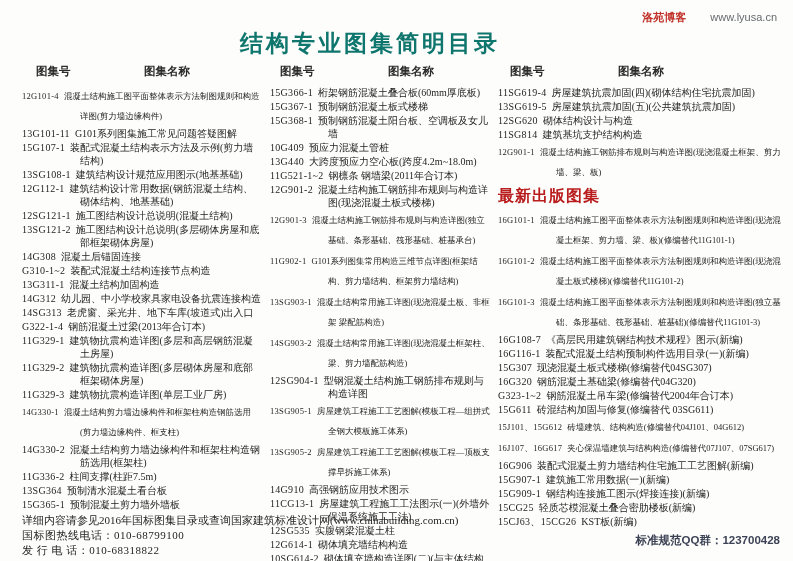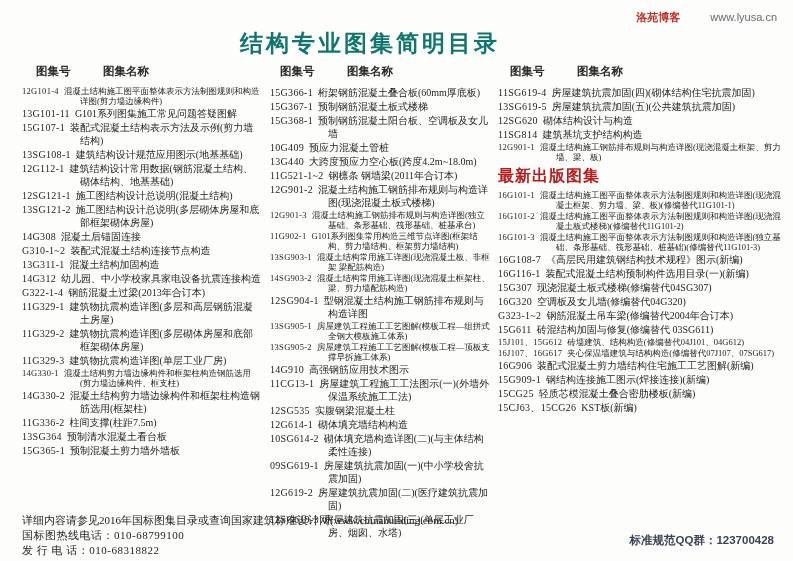--- a/index.html
+++ b/index.html
@@ -15,75 +15,75 @@
     width:793px; height:561px;
     background:#fdfdfb;
     box-sizing:border-box;
   }
   .watermark {
     position:absolute; top:10px; right:16px;
     font-size:11px;
     font-family:"Liberation Sans","DejaVu Sans",sans-serif;
     white-space:nowrap;
   }
-  .watermark .brand { color:#c03028; font-weight:bold; margin-right:6px; }
+  .watermark .brand { color:#c03028; font-weight:bold; }
   .watermark .url   { color:#666a6e;margin-left:21px; }
   .doc-title {
     position:absolute; top:28px; left:0; width:740px;
     text-align:center;
     font-size:23px; font-weight:bold;
     letter-spacing:3px;
     color:#0f766e;
   }
   .header-row {
     position:absolute; top:64px; left:22px;
     display:flex;
     font-size:11.5px; font-weight:bold;
     color:#2a2a2a;
   }
   .header-cell { display:flex; box-sizing:border-box; }
   .header-cell.c1 { width:248px; padding-left:14px; }
   .header-cell.c2 { width:228px; padding-left:10px; }
   .header-cell.c3 { width:290px; padding-left:12px; }
-  .header-cell .h-code { width:67px; }
+  .header-cell .h-code { width:108px; }
   .header-cell .h-name {}
   .columns {
     position:absolute; top:86px; left:22px;
     display:flex;
     width:766px;
   }
   .col { box-sizing:border-box; }
   .col.c1 { width:248px; padding-right:8px; }
   .col.c2 { width:228px; padding-right:6px; }
   .col.c3 { width:290px; }
   .entry {
     font-size:10px;
     line-height:13px;
     padding-left:58px;
     text-indent:-58px;
     color:#242424;
     margin-bottom:1px;
   }
-  .entry.compact { font-size:8.5px; line-height:10px; }
+  .entry.compact { font-size:8.5px; line-height:20px; }
   .entry .code { letter-spacing:0.3px; margin-right:5px; white-space:nowrap; }
   .section-title {
     font-size:16px; font-weight:bold;
     color:#b91c1c;
     margin:4px 0 3px 0;
     letter-spacing:1px;
   }
   .footer-left {
     position:absolute; left:22px; top:505px;
     font-size:11px; line-height:15px;
     color:#242424;
     margin-top:8px;
   }
   .footer-left .phones { letter-spacing:0.5px; }
   .footer-right {
-    position:absolute; right:19px; top:533px;
+    position:absolute; right:13px; top:533px;
     font-size:11.5px; font-weight:bold;
     font-family:"Liberation Sans","DejaVu Sans",sans-serif;
     color:#3d4356;
   }
 </style>
 </head>
 <body>
 
 <div class="page">
 
@@ -116,20 +116,21 @@
           <div class="entry"><span class="code">13G101-11</span><span>G101系列图集施工常见问题答疑图解</span></div>
           <div class="entry"><span class="code">15G107-1</span><span>装配式混凝土结构表示方法及示例(剪力墙结构)</span></div>
           <div class="entry"><span class="code">13SG108-1</span><span>建筑结构设计规范应用图示(地基基础)</span></div>
           <div class="entry"><span class="code">12G112-1</span><span>建筑结构设计常用数据(钢筋混凝土结构、砌体结构、地基基础)</span></div>
           <div class="entry"><span class="code">12SG121-1</span><span>施工图结构设计总说明(混凝土结构)</span></div>
           <div class="entry"><span class="code">13SG121-2</span><span>施工图结构设计总说明(多层砌体房屋和底部框架砌体房屋)</span></div>
           <div class="entry"><span class="code">14G308</span><span>混凝土后锚固连接</span></div>
           <div class="entry"><span class="code">G310-1~2</span><span>装配式混凝土结构连接节点构造</span></div>
           <div class="entry"><span class="code">13G311-1</span><span>混凝土结构加固构造</span></div>
           <div class="entry"><span class="code">14G312</span><span>幼儿园、中小学校家具家电设备抗震连接构造</span></div>
+          <div class="entry"><span class="code">14SG313</span><span>老虎窗、采光井、地下车库(坡道式)出入口</span></div>
           <div class="entry"><span class="code">G322-1-4</span><span>钢筋混凝土过梁(2013年合订本)</span></div>
           <div class="entry"><span class="code">11G329-1</span><span>建筑物抗震构造详图(多层和高层钢筋混凝土房屋)</span></div>
           <div class="entry"><span class="code">11G329-2</span><span>建筑物抗震构造详图(多层砌体房屋和底部框架砌体房屋)</span></div>
           <div class="entry"><span class="code">11G329-3</span><span>建筑物抗震构造详图(单层工业厂房)</span></div>
           <div class="entry compact"><span class="code">14G330-1</span><span>混凝土结构剪力墙边缘构件和框架柱构造钢筋选用(剪力墙边缘构件、框支柱)</span></div>
           <div class="entry"><span class="code">14G330-2</span><span>混凝土结构剪力墙边缘构件和框架柱构造钢筋选用(框架柱)</span></div>
           <div class="entry"><span class="code">11G336-2</span><span>柱间支撑(柱距7.5m)</span></div>
           <div class="entry"><span class="code">13SG364</span><span>预制清水混凝土看台板</span></div>
           <div class="entry"><span class="code">15G365-1</span><span>预制混凝土剪力墙外墙板</span></div>
         </div>
@@ -169,26 +170,27 @@
           <div class="entry compact"><span class="code">12G901-1</span><span>混凝土结构施工钢筋排布规则与构造详图(现浇混凝土框架、剪力墙、梁、板)</span></div>
         </div>
       <div class="section-title">最新出版图集</div>
       <div>
           <div class="entry compact"><span class="code">16G101-1</span><span>混凝土结构施工图平面整体表示方法制图规则和构造详图(现浇混凝土框架、剪力墙、梁、板)(修编替代11G101-1)</span></div>
           <div class="entry compact"><span class="code">16G101-2</span><span>混凝土结构施工图平面整体表示方法制图规则和构造详图(现浇混凝土板式楼梯)(修编替代11G101-2)</span></div>
           <div class="entry compact"><span class="code">16G101-3</span><span>混凝土结构施工图平面整体表示方法制图规则和构造详图(独立基础、条形基础、筏形基础、桩基础)(修编替代11G101-3)</span></div>
           <div class="entry"><span class="code">16G108-7</span><span>《高层民用建筑钢结构技术规程》图示(新编)</span></div>
           <div class="entry"><span class="code">16G116-1</span><span>装配式混凝土结构预制构件选用目录(一)(新编)</span></div>
           <div class="entry"><span class="code">15G307</span><span>现浇混凝土板式楼梯(修编替代04SG307)</span></div>
-          <div class="entry"><span class="code">16G320</span><span>空调板及女儿墙(修编替代04G320)</span></div>
+          <div class="entry"><span class="code">16G320</span><span>钢筋混凝土基础梁(修编替代04G320)</span></div>
           <div class="entry"><span class="code">G323-1~2</span><span>钢筋混凝土吊车梁(修编替代2004年合订本)</span></div>
           <div class="entry"><span class="code">15G611</span><span>砖混结构加固与修复(修编替代 03SG611)</span></div>
           <div class="entry compact"><span class="code">15J101、15G612</span><span>砖墙建筑、结构构造(修编替代04J101、04G612)</span></div>
           <div class="entry compact"><span class="code">16J107、16G617</span><span>夹心保温墙建筑与结构构造(修编替代07J107、07SG617)</span></div>
           <div class="entry"><span class="code">16G906</span><span>装配式混凝土剪力墙结构住宅施工工艺图解(新编)</span></div>
+          <div class="entry"><span class="code">15G907-1</span><span>建筑施工常用数据(一)(新编)</span></div>
           <div class="entry"><span class="code">15G909-1</span><span>钢结构连接施工图示(焊接连接)(新编)</span></div>
           <div class="entry"><span class="code">15CG25</span><span>轻质芯模混凝土叠合密肋楼板(新编)</span></div>
           <div class="entry"><span class="code">15CJ63、15CG26</span><span>KST板(新编)</span></div>
         </div>
     </div>
   </div>
 
   <div class="footer-left">
     <div>详细内容请参见2016年国标图集目录或查询国家建筑标准设计网(www.chinabuilding.com.cn)</div>
     <div class="phones">国标图热线电话：010-68799100</div>

